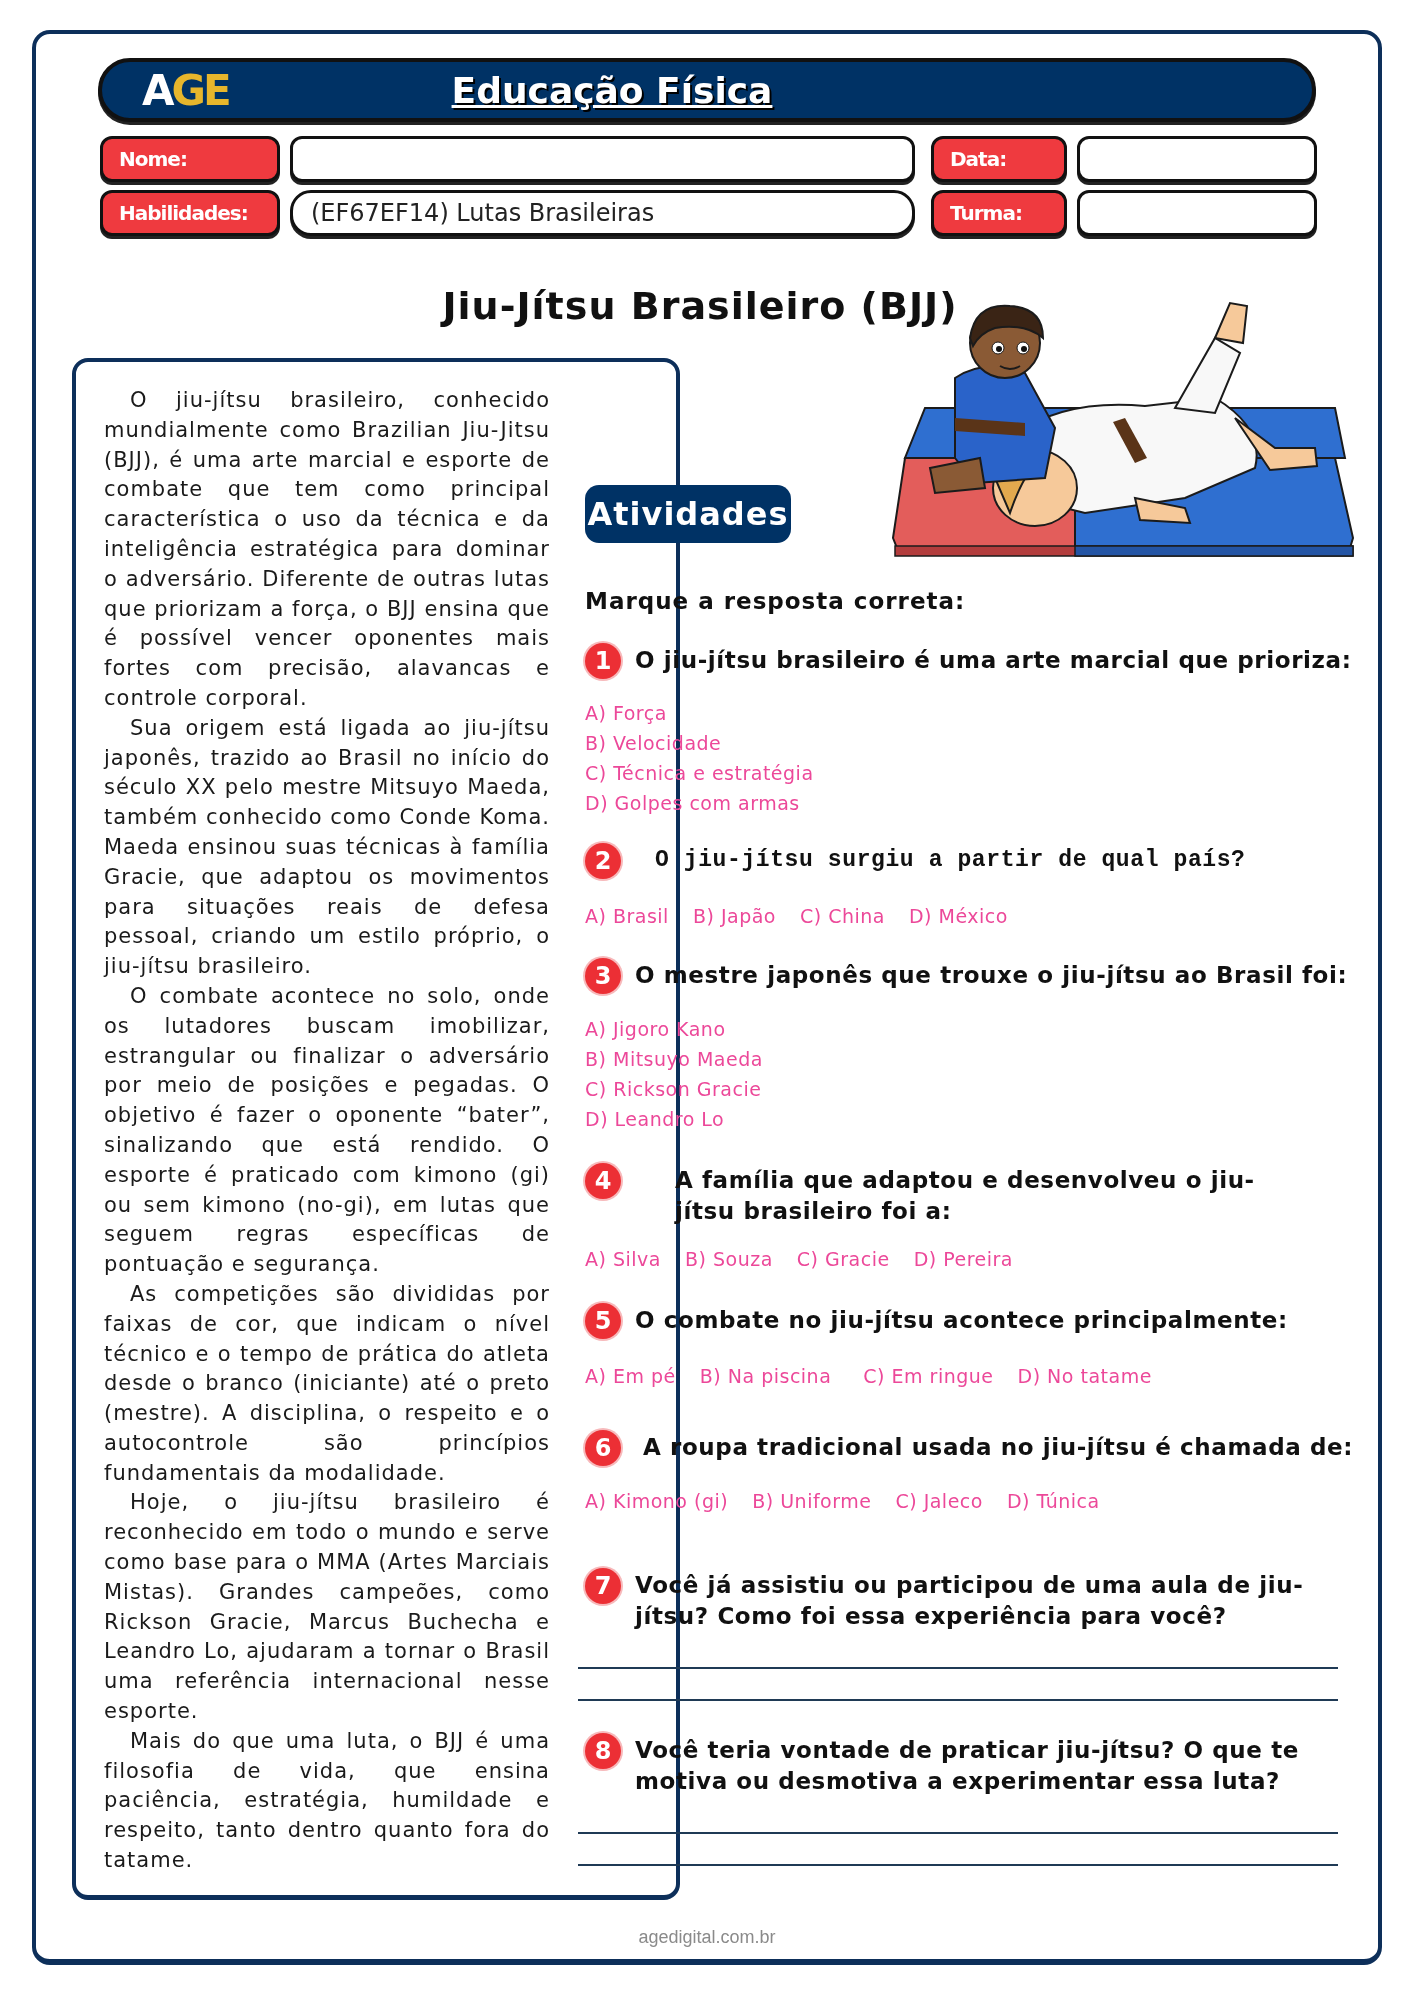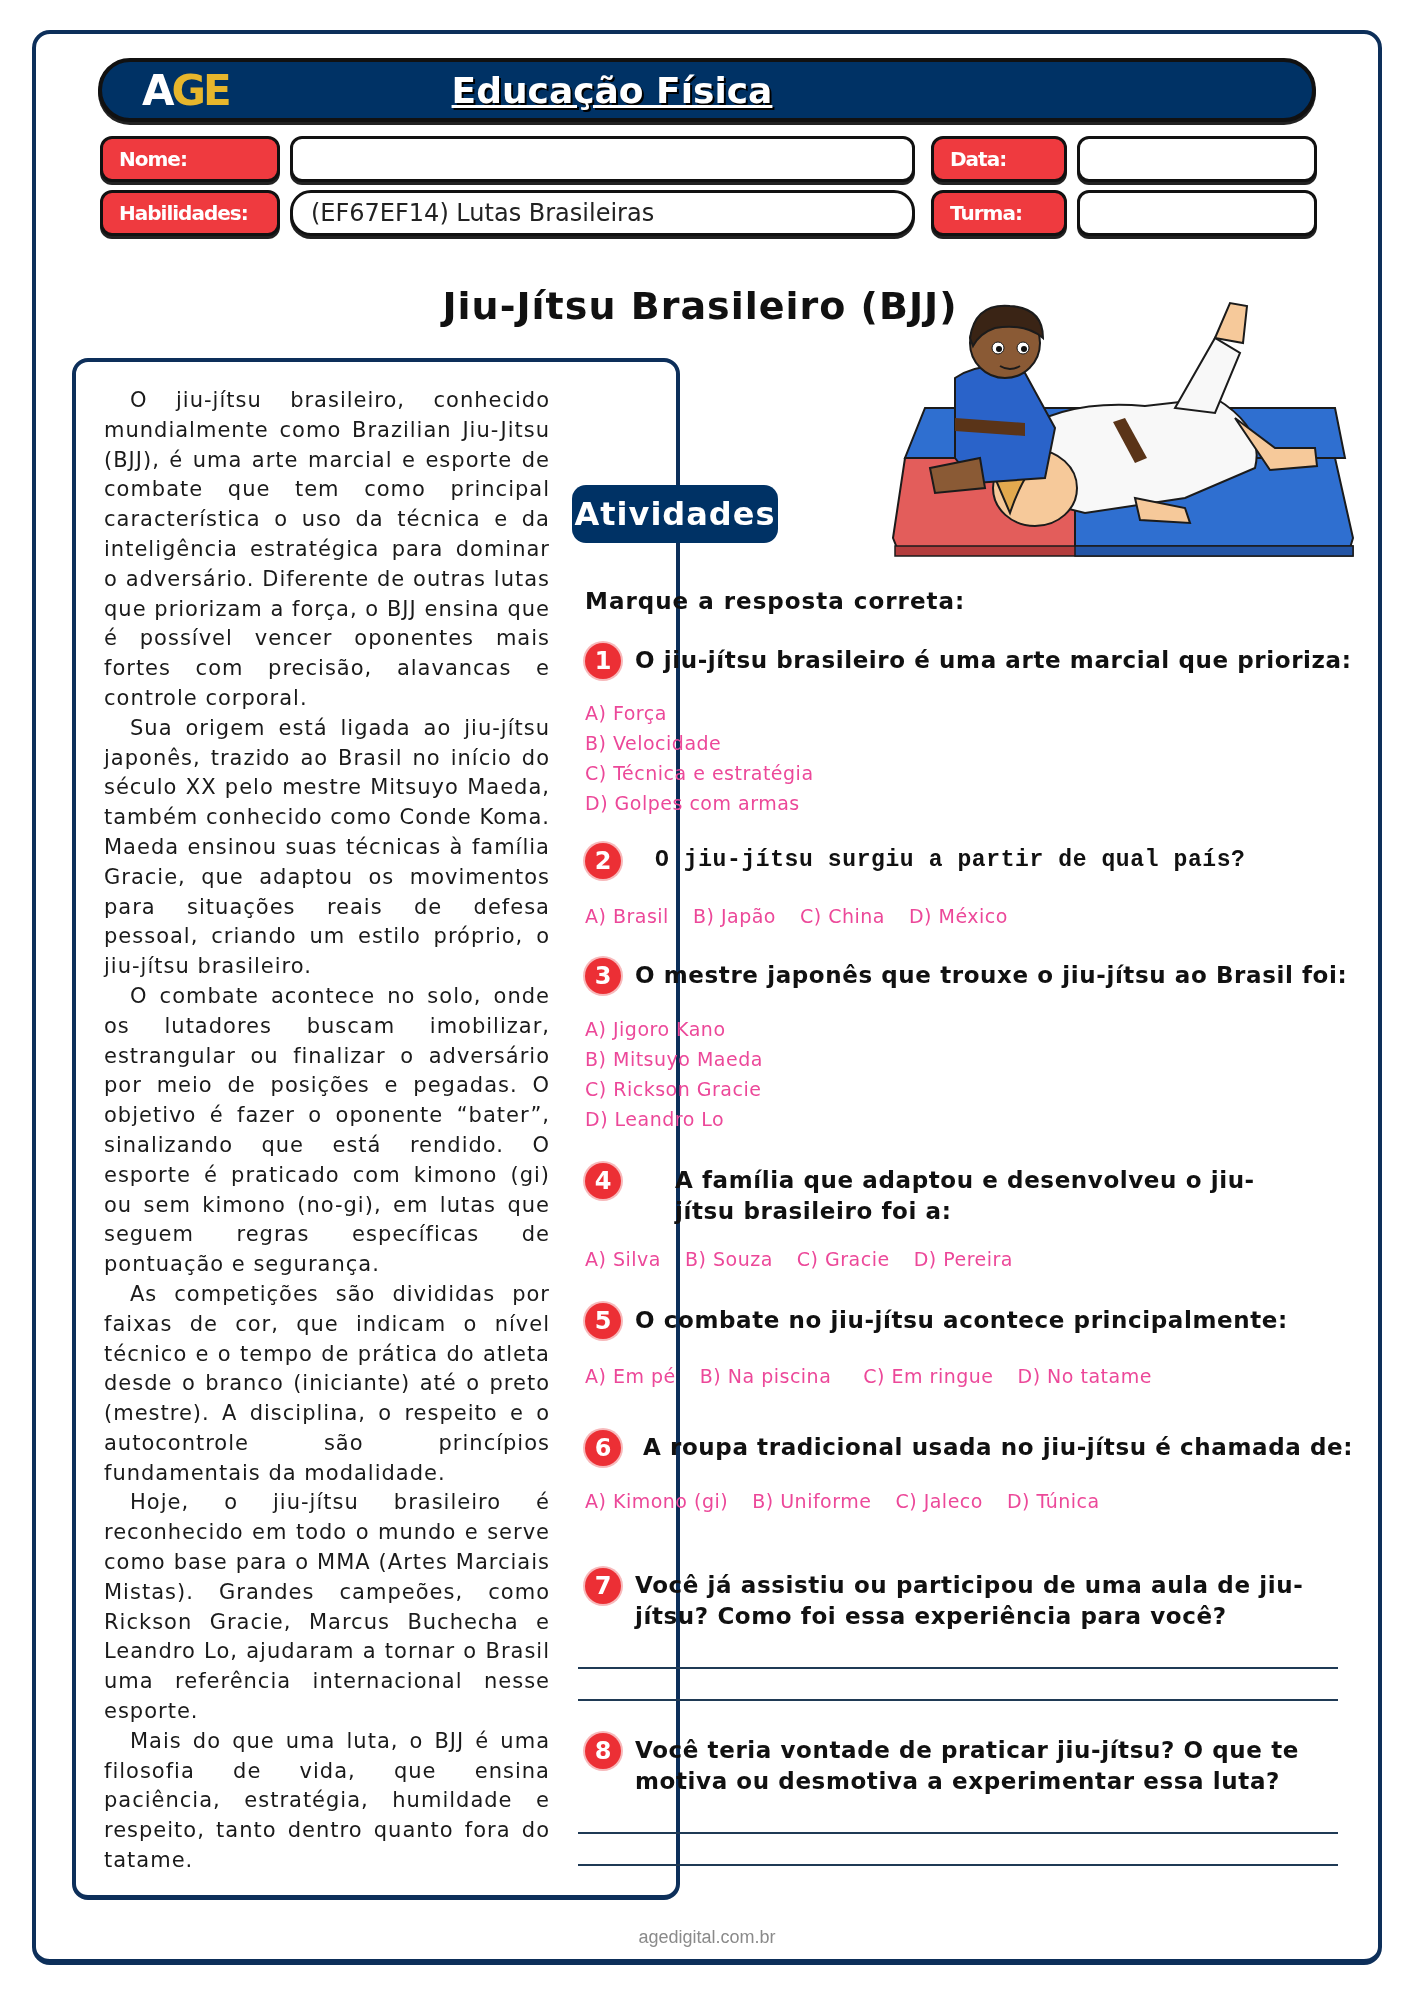--- a/index.html
+++ b/index.html
@@ -53,21 +53,21 @@
     border: 4px solid #0d2f5a; border-radius: 16px; border-bottom-width: 5px; margin-left: 17px;
   }
   .text-body {
     position: absolute; left: 28px; top: 24px; width: 446px;
     font-family: "DejaVu Sans", sans-serif; font-size: 21px; line-height: 29.8px;
     letter-spacing: 1px; text-align: justify; color: #1a1a1a;
   }
   .text-body p { text-indent: 26px; }
 
   .atividades {
-    position: absolute; left: 572px; top: 485px; width: 206px; height: 58px;
+    position: absolute; left: 585px; top: 485px; width: 206px; height: 58px;
     background: #003265; border-radius: 14px; color: #fff;
     font-family: "DejaVu Sans", sans-serif; font-weight: 900; font-size: 32px; line-height: 58px;
     text-align: center; letter-spacing: 1px;
   }
 
   .illustration { position: absolute; left: 885px; top: 298px; width: 472px; height: 262px; }
 
   .instruction {
     position: absolute; left: 585px; top: 588px;
     font-family: "DejaVu Sans", sans-serif; font-weight: bold; font-size: 23px; letter-spacing: 1px;

